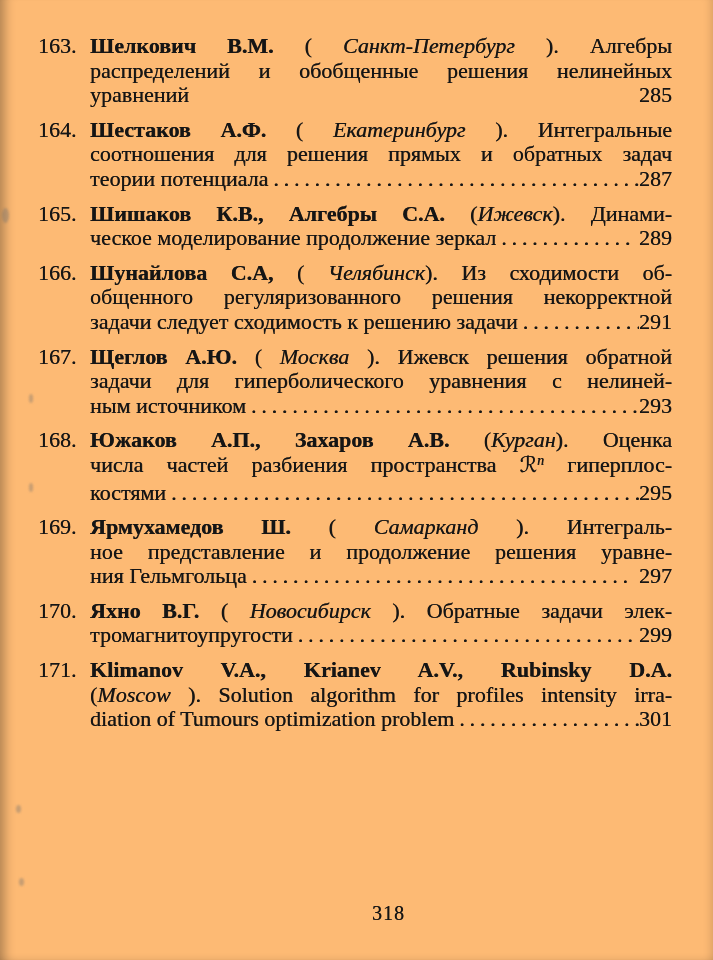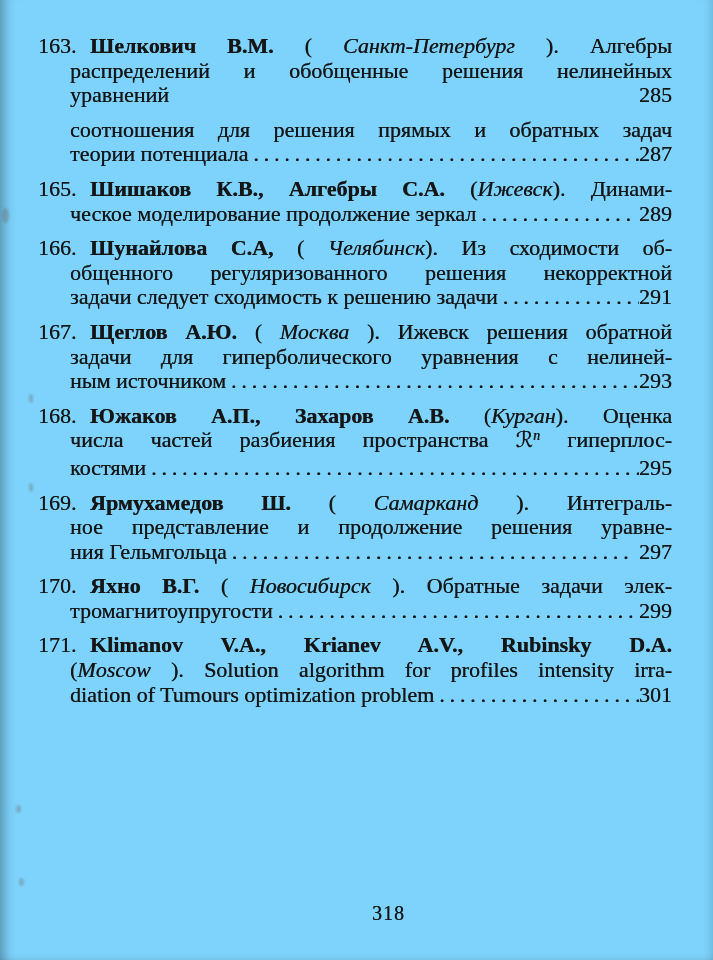--- a/index.html
+++ b/index.html
@@ -1,39 +1,39 @@
 <!DOCTYPE html>
 <html><head>
 <meta charset="utf-8">
 <style>
   html,body{margin:0;padding:0;background:#e9e9e9;}
   .page{
     position:relative;
     width:713px;height:960px;
     margin:0 auto;
-    background:#7dd3fc;
+    background:#fdba74;
     overflow:hidden;
     color:#151515;
     font-family:"Liberation Serif","DejaVu Serif",serif;
     box-shadow:
       inset 15px 0 12px -11px rgba(0,0,0,0.32),
       inset -9px 0 9px -7px rgba(0,0,0,0.15),
       inset 0 -7px 7px -6px rgba(0,0,0,0.10);
   }
   .toc{
     position:absolute;left:38px;top:34px;width:634px;
     text-shadow:0.35px 0 0 rgba(20,20,20,0.85);
   }
   .entry{margin-bottom:10px;}
   .entry:last-child{margin-bottom:0;}
   .line{
     font-size:22px;line-height:24.6px;
     text-align:justify;text-align-last:justify;
   }
-  .line.cont{margin-left:32px;}
+  .line.cont{margin-left:52px;}
   .line.pageline{
     display:flex;align-items:flex-start;
     text-align:left;text-align-last:auto;
   }
   .txt{flex:0 0 auto;}
   .s-num{display:inline-block;width:52px;}
   .s-b{font-weight:bold;}
   .s-i{font-style:italic;}
   .s-scr{font-family:"DejaVu Serif","DejaVu Sans",serif;font-style:italic;}
   .s-sup{font-style:italic;font-size:14px;position:relative;top:-7px;}
@@ -65,20 +65,21 @@
       <div class="entry">
         <div class="line"><span class="txt"><span class="s-num">163.</span><span class="s-b">Шелкович В.М.</span><span class="s-r"> ( </span><span class="s-i">Санкт-Петербург</span><span class="s-r"> ). </span><span class="s-r">Алгебры</span></span></div>
         <div class="line cont"><span class="txt"><span class="s-r">распределений и обобщенные решения нелинейных</span></span></div>
         <div class="line cont pageline">
           <span class="txt"><span class="s-r">уравнений</span></span>
           <span class="leader blank"></span>
           <span class="pg">285</span>
         </div>
       </div>
       <div class="entry">
+        <div class="line"><span class="txt"><span class="s-num">164.</span><span class="s-b">Шестаков А.Ф.</span><span class="s-r"> ( </span><span class="s-i">Екатеринбург</span><span class="s-r"> ). </span><span class="s-r">Интегральные</span></span></div>
         <div class="line cont"><span class="txt"><span class="s-r">соотношения для решения прямых и обратных задач</span></span></div>
         <div class="line cont pageline">
           <span class="txt"><span class="s-r">теории потенциала</span></span>
           <span class="leader">......................................................................</span>
           <span class="pg">287</span>
         </div>
       </div>
       <div class="entry">
         <div class="line"><span class="txt"><span class="s-num">165.</span><span class="s-b">Шишаков К.В., Алгебры С.А.</span><span class="s-r"> (</span><span class="s-i">Ижевск</span><span class="s-r">). </span><span class="s-r">Динами-</span></span></div>
         <div class="line cont pageline">

